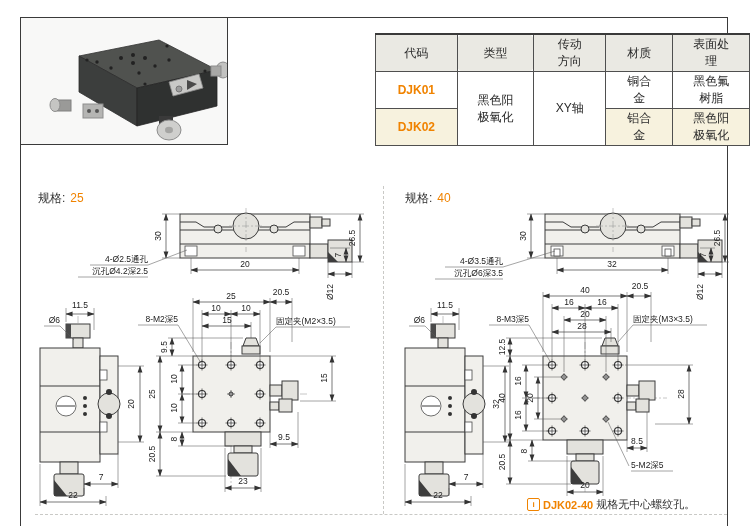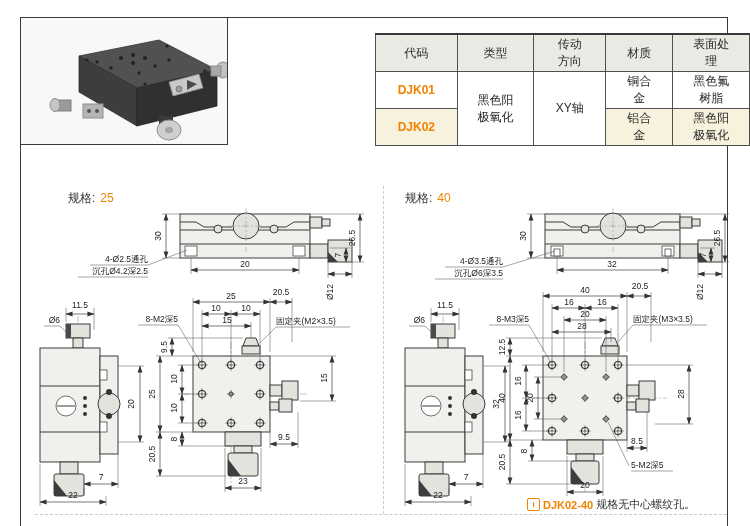--- a/index.html
+++ b/index.html
@@ -105,21 +105,21 @@
         <td>黑色氟树脂</td>
       </tr>
       <tr class="alt">
         <td class="code">DJK02</td>
         <td>铝合金</td>
         <td>黑色阳极氧化</td>
       </tr>
     </tbody>
   </table>
 
-  <div class="sec-label" style="left:38px;top:190px;margin-left:30px;">
+  <div class="sec-label" style="left:38px;top:190px;">
     <span>规格:</span><span class="orange">25</span>
   </div>
   <div class="sec-label" style="left:405px;top:190px;">
     <span>规格:</span><span class="orange">40</span>
   </div>
 
   <svg class="drawing" style="left:20px;top:196px;" width="345" height="330" viewBox="0 0 345 330">
     <defs>
       <marker id="a1" viewBox="0 0 8 8" refX="7.5" refY="4" markerWidth="7" markerHeight="7" orient="auto-start-reverse" markerUnits="userSpaceOnUse">
         <path d="M0,1.2 L8,4 L0,6.8 Z" fill="#333"></path>

